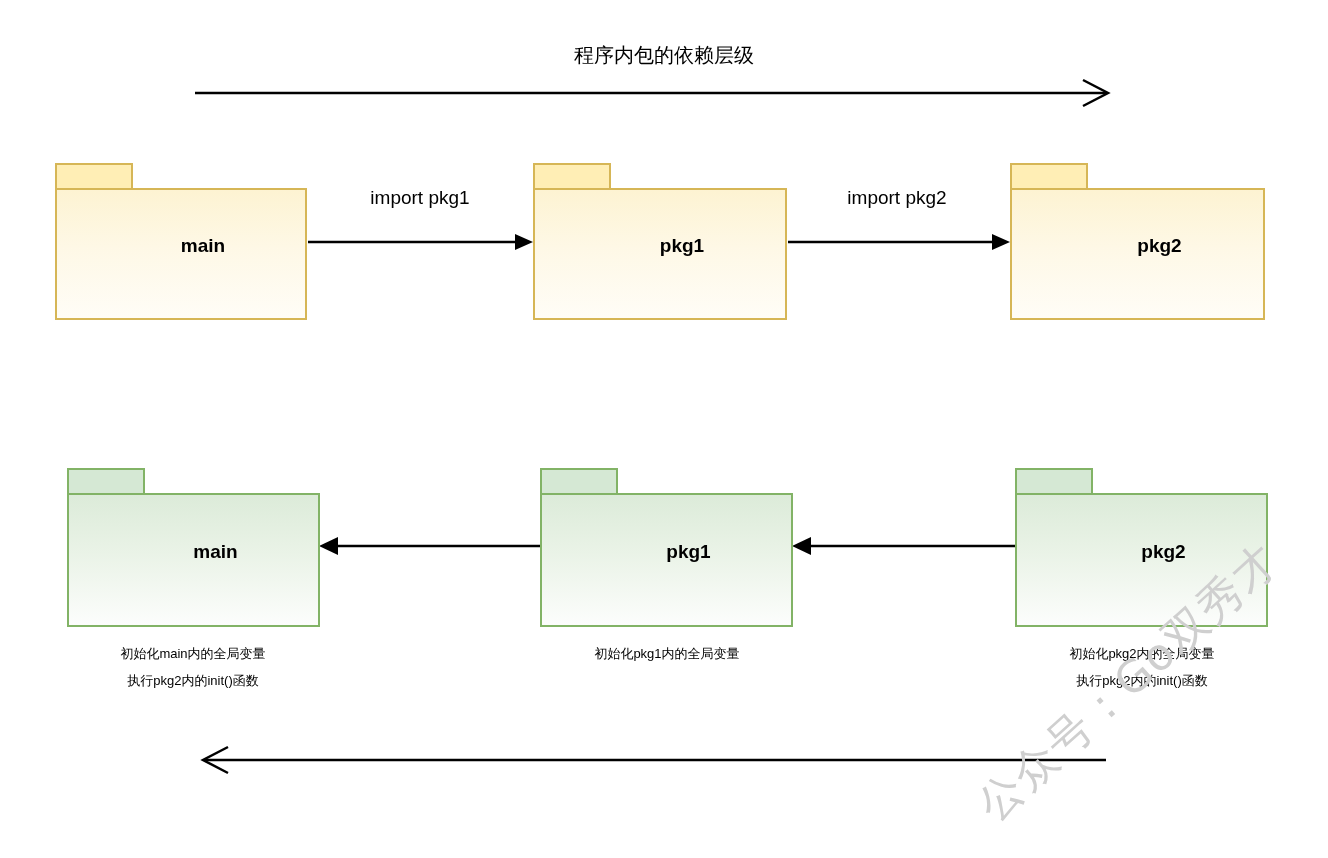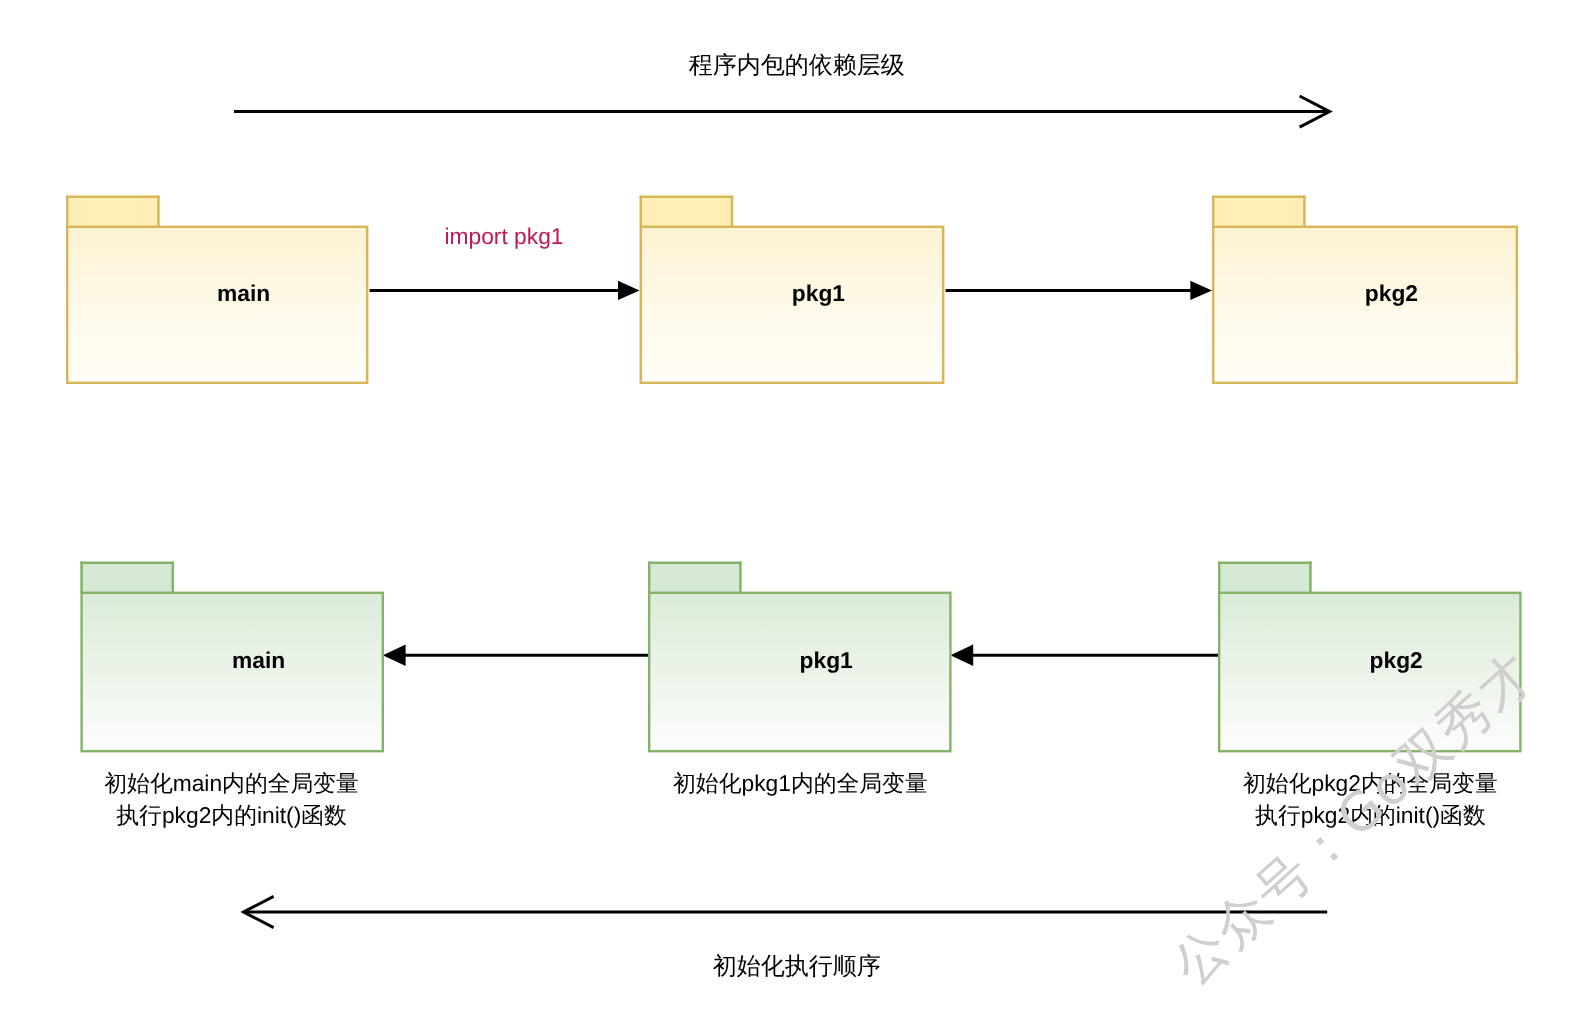--- a/index.html
+++ b/index.html
@@ -32,27 +32,27 @@
     font-size: 20px;
     line-height: 26px;
     color: #000;
     white-space: nowrap;
   }
   .edge-label {
     position: absolute;
     text-align: center;
     font-size: 19px;
     line-height: 24px;
-    color: #be185d;
+    color: #000000;
     white-space: nowrap;
   }
   .caption {
     position: absolute;
     text-align: center;
-    font-size: 19px;
+    font-size: 13px;
     line-height: 27px;
     color: #000;
     white-space: nowrap;
   }
 
   
   .pkg {
     position: absolute;
   }
   .pkg .tab {
@@ -161,20 +161,21 @@
   </div>
 
   <div class="pkg pkg-yellow" style="left:1010px; top:163px; width:255px; height:157px;">
     <div class="tab"></div>
     <div class="body">
       <span class="pkg-label">pkg2</span>
     </div>
   </div>
 
   <div class="edge-label" style="left:310px; top:186px; width:220px;">import pkg1</div>
+  <div class="edge-label" style="left:788px; top:186px; width:218px;">import pkg2</div>
 
   <div class="pkg pkg-green" style="left:67px; top:468px; width:253px; height:159px;">
     <div class="tab"></div>
     <div class="body">
       <span class="pkg-label">main</span>
     </div>
   </div>
 
   <div class="pkg pkg-green" style="left:540px; top:468px; width:253px; height:159px;">
     <div class="tab"></div>
@@ -197,17 +198,16 @@
 
   <div class="caption" style="left:497px; top:640px; width:340px;text-align:center;">
     <div>初始化pkg1内的全局变量</div>
   </div>
 
   <div class="caption" style="left:972px; top:640px; width:340px;">
     <div>初始化pkg2内的全局变量</div>
     <div>执行pkg2内的init()函数</div>
   </div>
 
-  <div class="title-text" style="left:329px; top:793px; width:670px;">初始化执行顺序</div>
 
   <div class="watermark" style="left:965px; top:790px;">公众号：Go双秀才</div>
 
 </div>
 
 </body></html>

